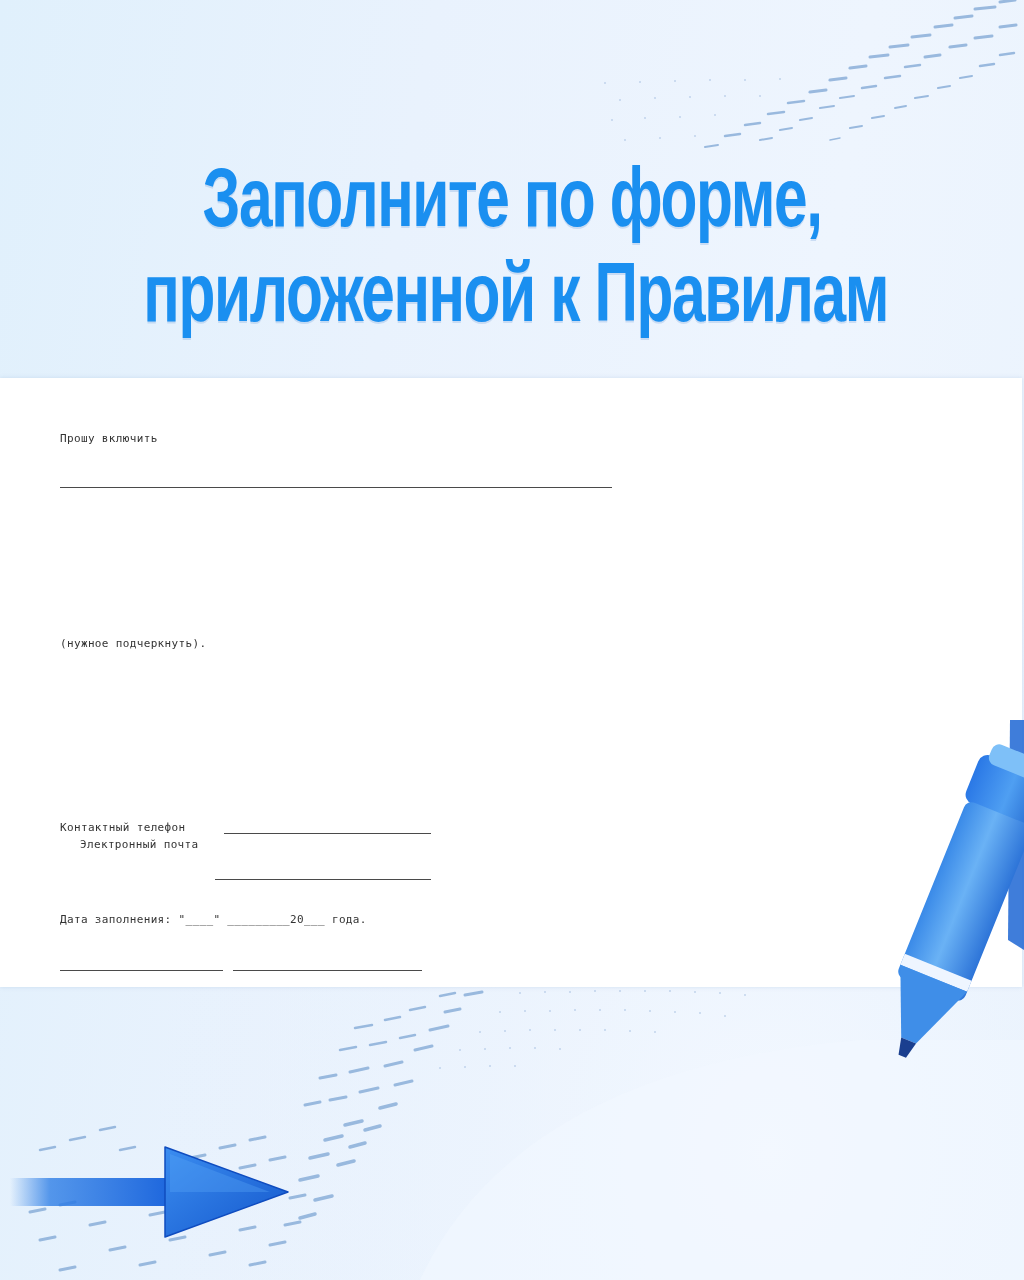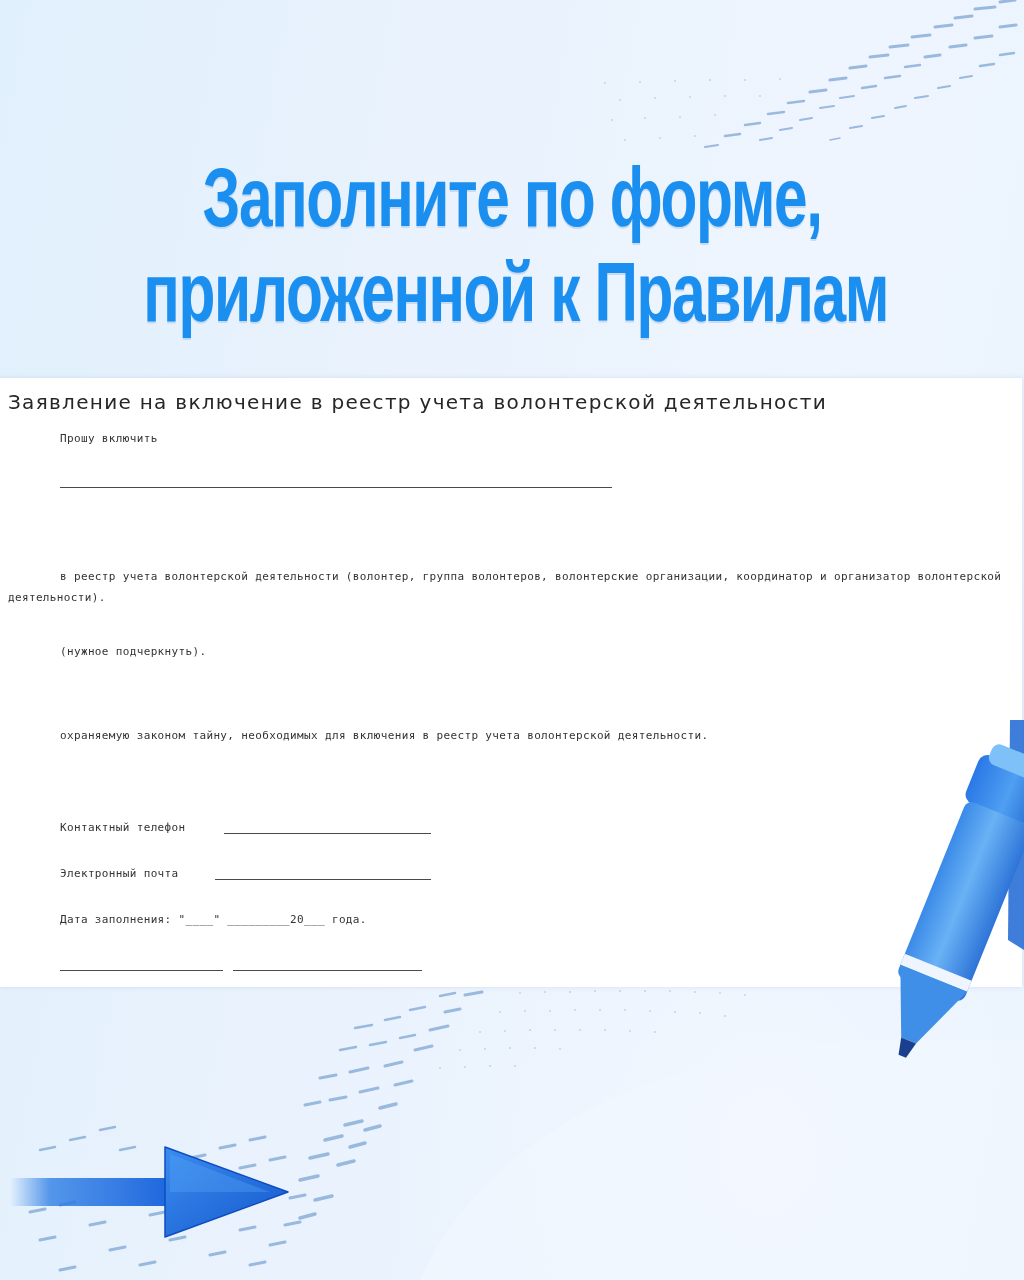--- a/index.html
+++ b/index.html
@@ -207,38 +207,35 @@
 
   <path d="M 420 1280 C 480 1150, 620 1060, 860 1040 L 1024 1040 L 1024 1280 Z" fill="#f2f8ff" opacity="0.55"></path>
 </svg>
 
 <h1 class="title">
   <span>Заполните по форме,</span>
   <span>приложенной к Правилам</span>
 </h1>
 
 <div class="doc">
-  <div class="doc-title">Заявление на включение в реестр учета волонтерской деятельности</div>
 
   <div class="line ind" style="top:54px;">Прошу включить</div>
 
   <div class="rule" style="left:60px; top:109px; width:552px;"></div>
 
 
-  <div class="line wrap" style="top:188px;">в реестр учета волонтерской деятельности (волонтер, группа волонтеров, волонтерские организации, координатор и организатор волонтерской деятельности).</div>
-
-  <div class="line ind" style="top:259px;margin-top:8px;">(нужное подчеркнуть).</div>
-
-  <div class="line ind" style="top:351px;">охраняемую законом тайну, необходимых для включения в реестр учета волонтерской деятельности.</div>
+
+  <div class="line ind" style="top:259px;">(нужное подчеркнуть).</div>
+
 
 
   <div class="line ind" style="top:443px;">Контактный телефон</div>
   <div class="rule" style="left:224px; top:455px; width:207px;"></div>
 
-  <div class="line ind" style="top:489px;">Электронный почта</div>
+  <div class="line ind" style="top:460px;margin-left:20px;">Электронный почта</div>
   <div class="rule" style="left:215px; top:501px; width:216px;"></div>
 
   <div class="line ind" style="top:535px;">Дата заполнения: "____" _________20___ года.</div>
 
   <div class="rule" style="left:60px; top:592px; width:163px;"></div>
   <div class="rule" style="left:233px; top:592px; width:189px;"></div>
 </div>
 
 <svg class="pen" style="left:880px; top:720px;" width="144" height="350" viewBox="0 0 144 350">
   <defs>

